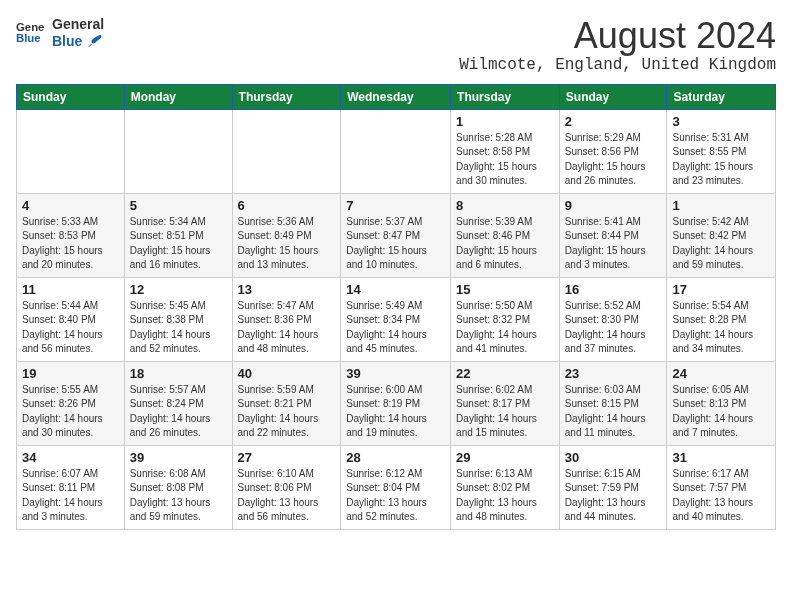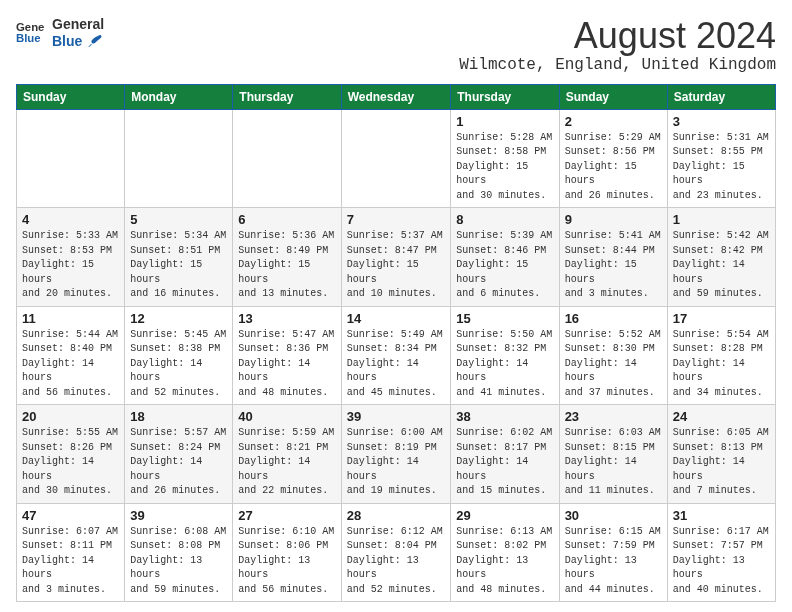--- a/index.html
+++ b/index.html
@@ -69,21 +69,20 @@
       font-weight: bold;
       font-size: 13px;
       display: block;
       margin-bottom: 2px;
       color: #222;
     }
     .day-info {
       color: #333;
       font-size: 10px;
       line-height: 1.45;
-      font-family: Liberation Mono, monospace;
     }
     td.empty {
       background: #fff;
     }
     tr:nth-child(even) td.empty {
       background: #f5f5f5;
     }
   </style>
 </head>
 <body>
@@ -198,51 +197,51 @@
           <span class="day-num">16</span>
           <div class="day-info">Sunrise: 5:52 AM<br>Sunset: 8:30 PM<br>Daylight: 14 hours<br>and 37 minutes.</div>
         </td>
         <td>
           <span class="day-num">17</span>
           <div class="day-info">Sunrise: 5:54 AM<br>Sunset: 8:28 PM<br>Daylight: 14 hours<br>and 34 minutes.</div>
         </td>
       </tr>
       <tr>
         <td>
-          <span class="day-num">20</span>
+          <span class="day-num">19</span>
           <div class="day-info">Sunrise: 5:55 AM<br>Sunset: 8:26 PM<br>Daylight: 14 hours<br>and 30 minutes.</div>
         </td>
         <td>
           <span class="day-num">18</span>
           <div class="day-info">Sunrise: 5:57 AM<br>Sunset: 8:24 PM<br>Daylight: 14 hours<br>and 26 minutes.</div>
         </td>
         <td>
           <span class="day-num">40</span>
           <div class="day-info">Sunrise: 5:59 AM<br>Sunset: 8:21 PM<br>Daylight: 14 hours<br>and 22 minutes.</div>
         </td>
         <td>
           <span class="day-num">39</span>
           <div class="day-info">Sunrise: 6:00 AM<br>Sunset: 8:19 PM<br>Daylight: 14 hours<br>and 19 minutes.</div>
         </td>
         <td>
-          <span class="day-num">38</span>
+          <span class="day-num">22</span>
           <div class="day-info">Sunrise: 6:02 AM<br>Sunset: 8:17 PM<br>Daylight: 14 hours<br>and 15 minutes.</div>
         </td>
         <td>
           <span class="day-num">23</span>
           <div class="day-info">Sunrise: 6:03 AM<br>Sunset: 8:15 PM<br>Daylight: 14 hours<br>and 11 minutes.</div>
         </td>
         <td>
           <span class="day-num">24</span>
           <div class="day-info">Sunrise: 6:05 AM<br>Sunset: 8:13 PM<br>Daylight: 14 hours<br>and 7 minutes.</div>
         </td>
       </tr>
       <tr>
         <td>
-          <span class="day-num">47</span>
+          <span class="day-num">34</span>
           <div class="day-info">Sunrise: 6:07 AM<br>Sunset: 8:11 PM<br>Daylight: 14 hours<br>and 3 minutes.</div>
         </td>
         <td>
           <span class="day-num">39</span>
           <div class="day-info">Sunrise: 6:08 AM<br>Sunset: 8:08 PM<br>Daylight: 13 hours<br>and 59 minutes.</div>
         </td>
         <td>
           <span class="day-num">27</span>
           <div class="day-info">Sunrise: 6:10 AM<br>Sunset: 8:06 PM<br>Daylight: 13 hours<br>and 56 minutes.</div>
         </td>

